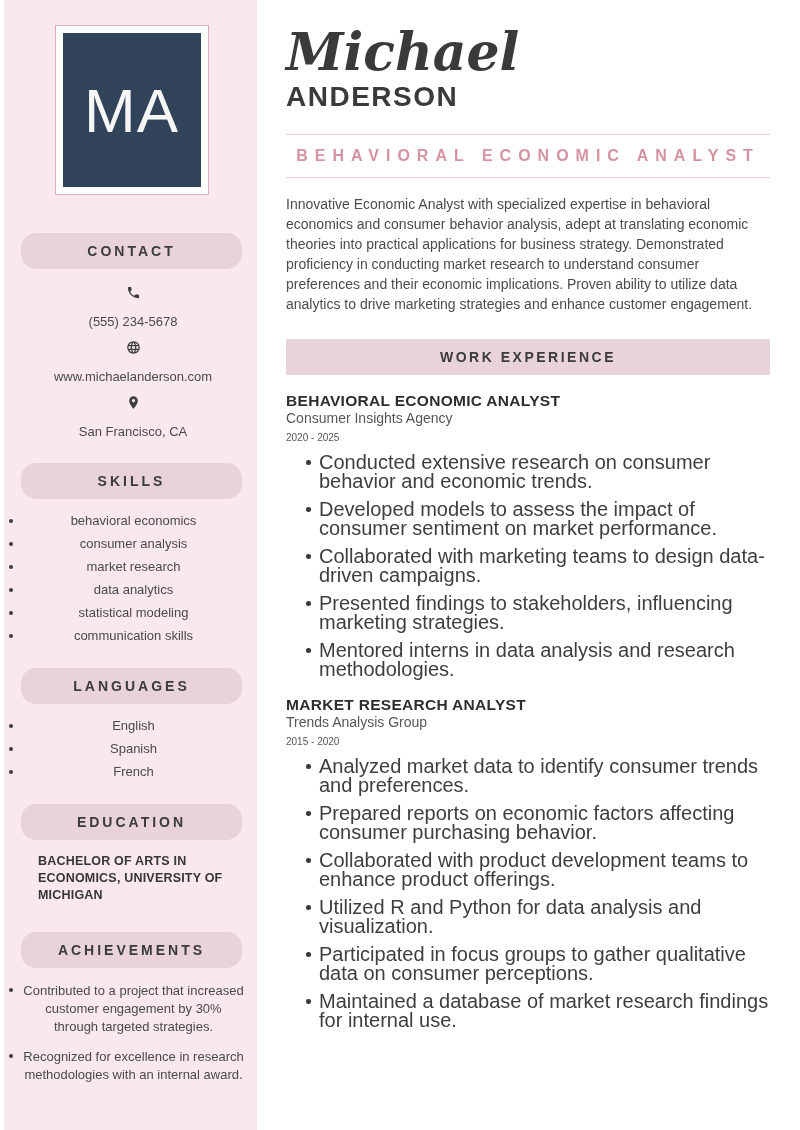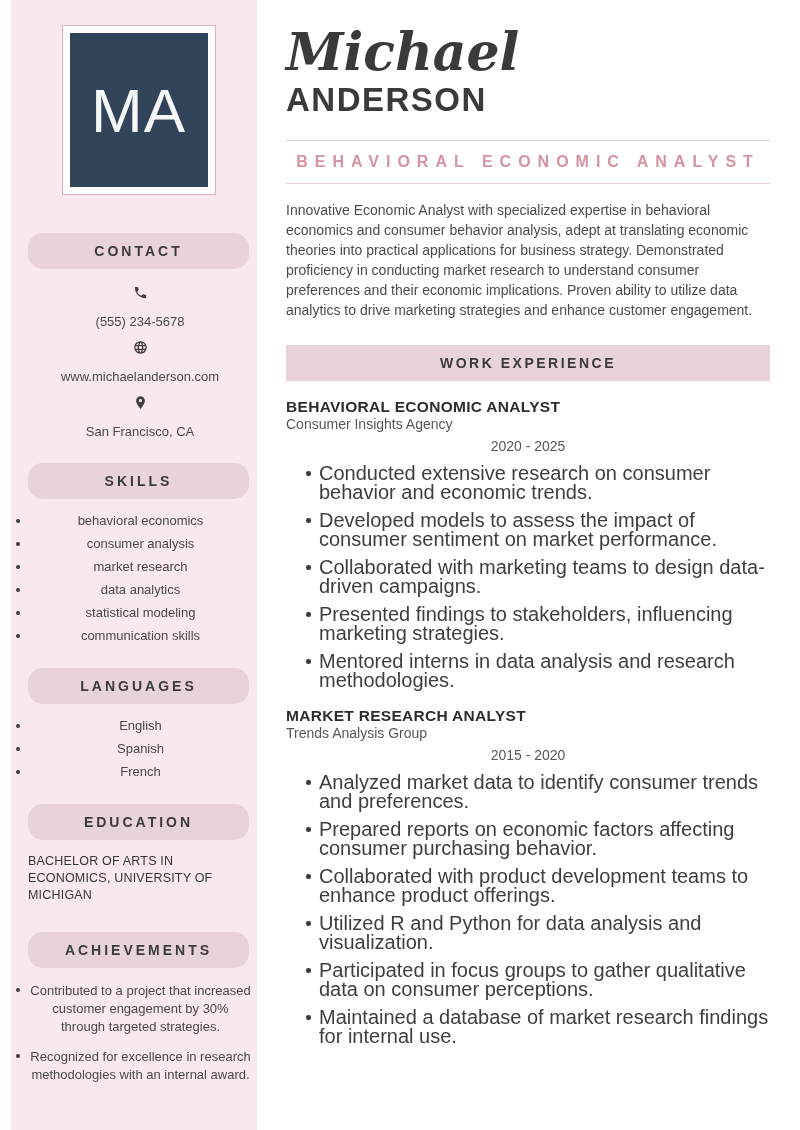--- a/index.html
+++ b/index.html
@@ -22,21 +22,21 @@
   .page{
     position:relative;
     width:800px;
     height:1130px;
     background:#ffffff;
     overflow:hidden;
   }
   
   .sidebar{
     position:absolute;
-    left:11px;top:0;bottom:0;
+    left:4px;top:0;bottom:0;
     width:256px;
     background:var(--c-sidebar-bg);
     border-right:1px solid var(--c-divider);
   }
   .monogram-frame{
     width:154px;height:170px;
     margin:25px auto 0 auto;
     background:#ffffff;
     border:1px solid var(--c-frame);
     padding:7px;
@@ -98,44 +98,44 @@
   }
   .side-list li::before{
     content:"";
     position:absolute;
     left:0;top:6px;
     width:4px;height:4px;
     border-radius:50%;
     background:#3d3d3d;
   }
   .education-text{
-    padding:13px 14px 0 17px;
+    padding:13px 14px 0 34px;
     font-size:12.5px;
-    font-weight:normal;
+    font-weight:bold;
     line-height:17px;
     color:#363636;
     letter-spacing:0.2px;
   }
   
   .main{
     position:absolute;
     left:257px;top:0;right:0;bottom:0;
     background:#ffffff;
     padding:24px 30px 0 29px;
   }
   .first-name{
     font-family:"DejaVu Serif", serif;
     font-style:italic;
     font-weight:600;
     font-size:52px;
     line-height:56px;
     color:#3a3a3a;
   }
   .last-name{
-    font-size:33px;
+    font-size:28px;
     font-weight:bold;
     letter-spacing:1.5px;
     color:#3a3a3a;
     margin-top:1px;
   }
   .title-banner{
     margin-top:21px;
     border-top:1px solid var(--c-line);
     border-bottom:1px solid var(--c-line);
     padding:12px 0;
@@ -168,23 +168,22 @@
     color:#2d2d2d;
     letter-spacing:0.3px;
   }
   .job-company{
     margin-top:0;
     font-size:14px;
     color:#565656;
   }
   .job-dates{
     margin-top:6px;
-    font-size:14px;
+    font-size:10px;
     color:#565656;
-    text-align:center;
   }
   .job-bullets{
     list-style:none;
     margin-top:10px;
     padding-left:20px;
   }
   .job-bullets li{
     position:relative;
     padding-left:13px;
     font-size:20px;

